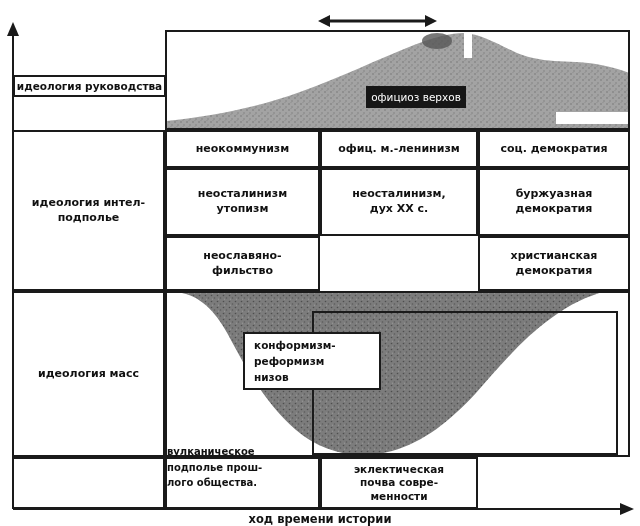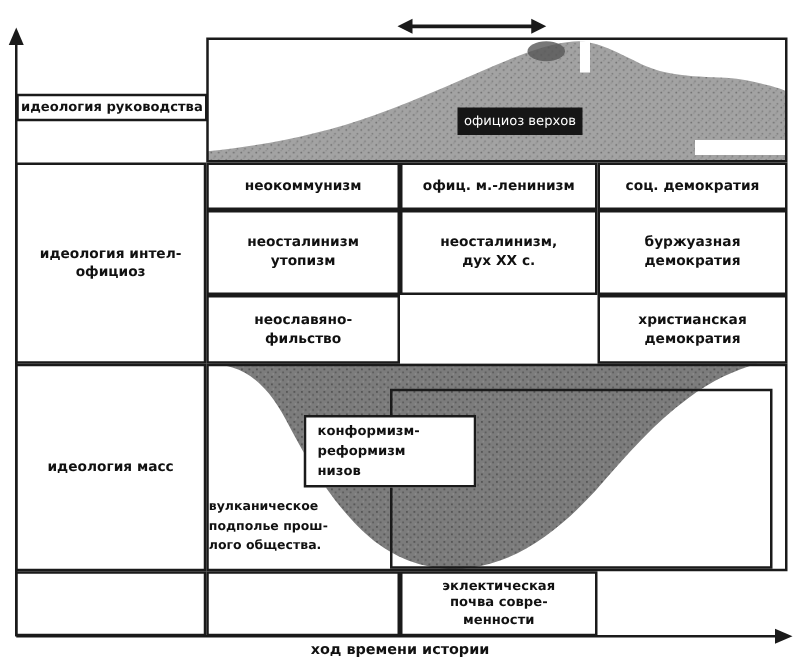--- a/index.html
+++ b/index.html
@@ -29,21 +29,21 @@
     font-size:10.5px;font-weight:normal;box-sizing:border-box;
   }
   .white-box{
     position:absolute;box-sizing:border-box;border:2px solid #1a1a1a;
     background:#ffffff;display:flex;align-items:center;
     font-size:10.5px;font-weight:bold;line-height:1.55;white-space:pre-line;
     padding-left:9px;text-align:left;
   }
   .note{
     position:absolute;font-size:10px;font-weight:bold;line-height:1.55;
-    white-space:pre-line;text-align:left;
+    white-space:pre-line;text-align:left;margin-top:46px;
   }
   .top-align{align-items:flex-start;padding-top:2px;}
 </style>
 </head>
 <body>
 
 <div class="stage">
 
   <svg class="layer" width="640" height="526" viewBox="0 0 640 526">
     <defs>
@@ -83,21 +83,21 @@
   </svg>
 
 
   <div class="cell" style="left:13px;top:75px;width:153px;height:22px;font-size:10.5px;">идеология руководства</div>
 
   <div class="box-outline" style="left:165px;top:30px;width:465px;height:100px;"></div>
 
   <div class="dark-label" style="left:366px;top:86px;width:100px;height:22px;">официоз верхов</div>
 
   <div class="cell" style="left:12px;top:130px;width:153px;height:161px;">идеология  интел-
-официоз</div>
+подполье</div>
   <div class="cell" style="left:12px;top:291px;width:153px;height:166px;">идеология масс</div>
 
   <div class="cell" style="left:165px;top:130px;width:155px;height:38px;">неокоммунизм</div>
   <div class="cell" style="left:320px;top:130px;width:158px;height:38px;">офиц. м.-ленинизм</div>
   <div class="cell" style="left:478px;top:130px;width:152px;height:38px;">соц. демократия</div>
 
   <div class="cell" style="left:165px;top:168px;width:155px;height:68px;">неосталинизм
 утопизм</div>
   <div class="cell" style="left:320px;top:168px;width:158px;height:68px;">неосталинизм,
 дух  XX с.</div>

